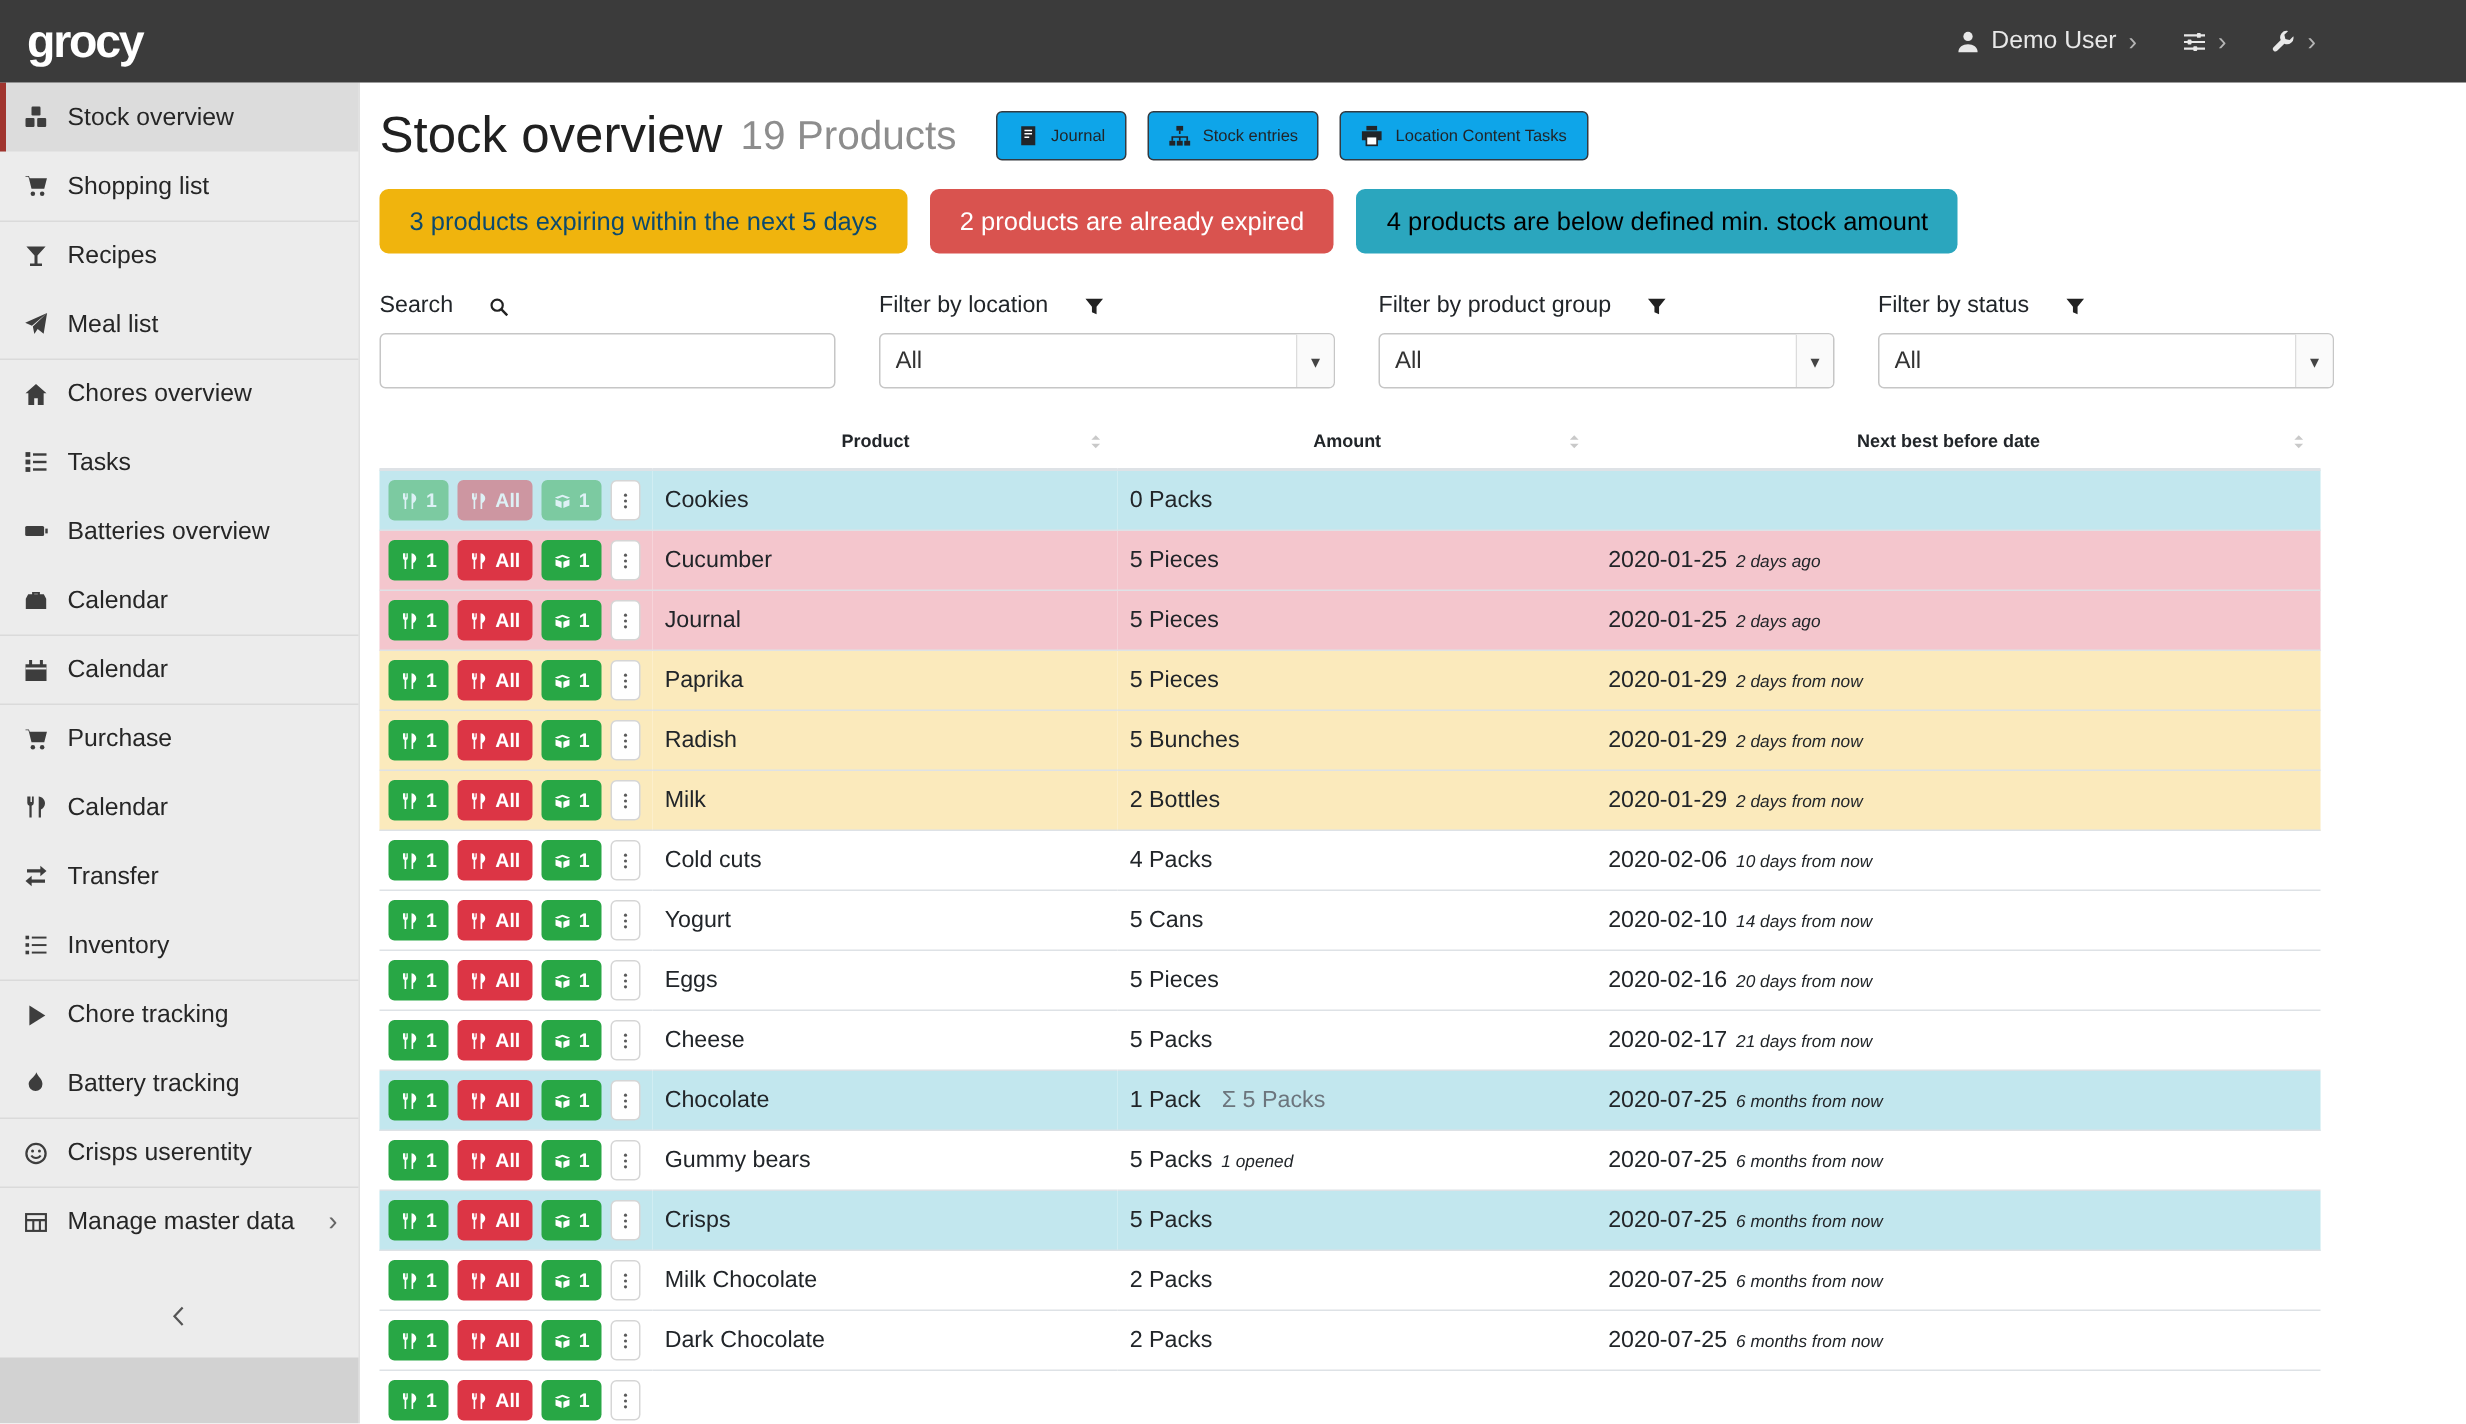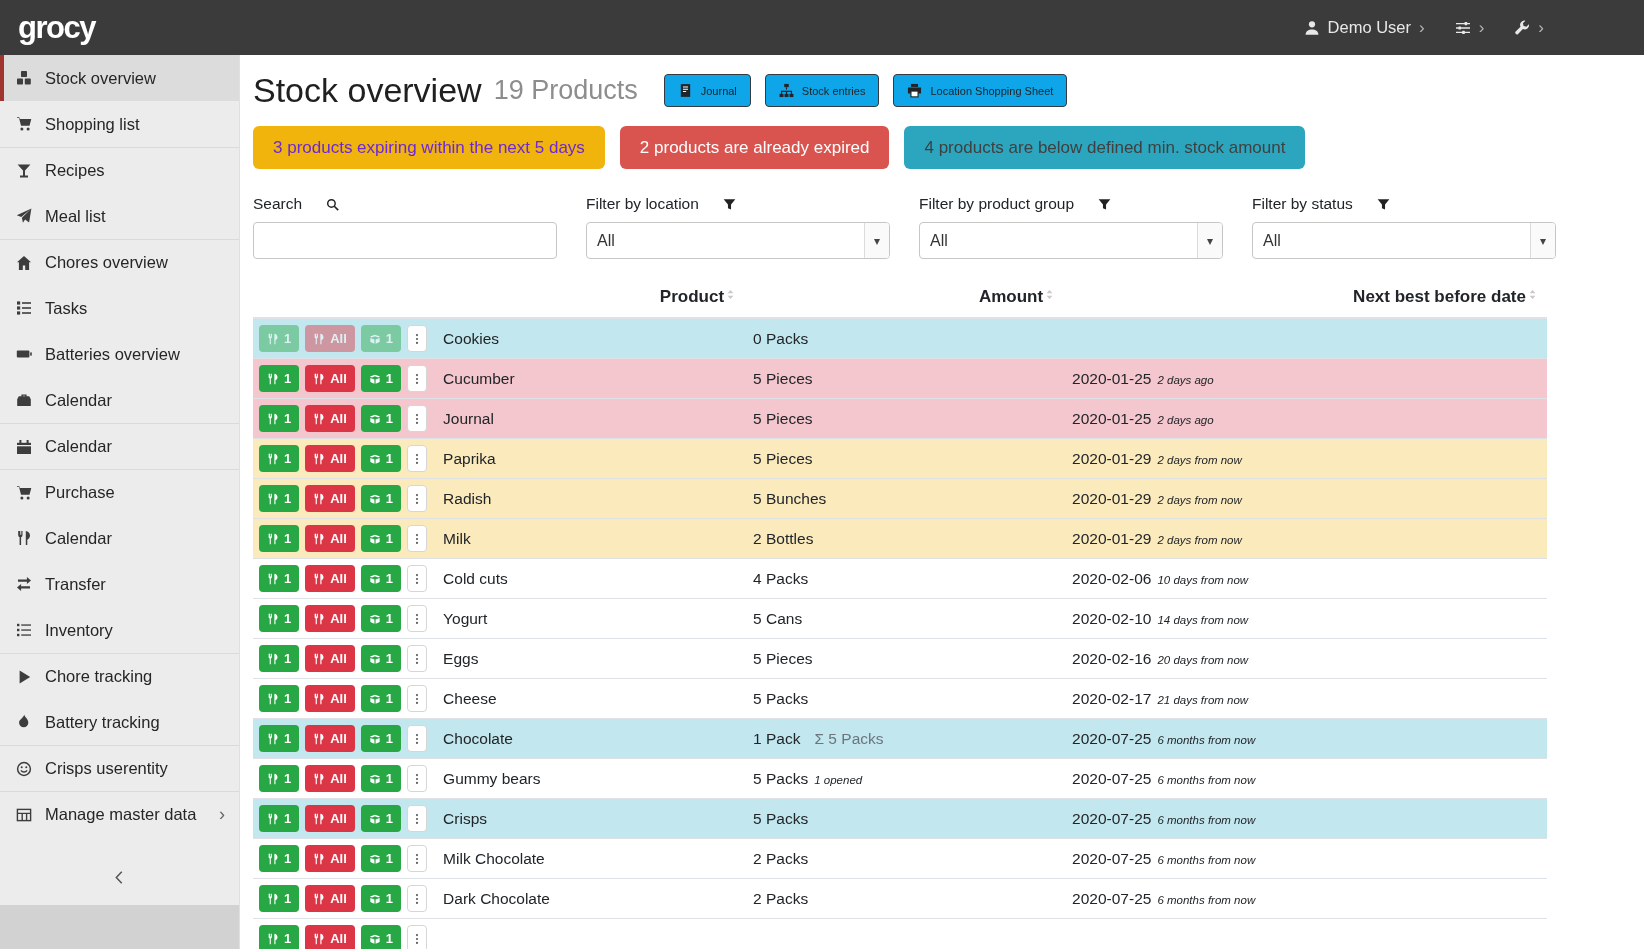--- a/index.html
+++ b/index.html
@@ -55,21 +55,21 @@
   .search-input, select { width:100%; height:37px; border:1px solid #c6c6c6; border-radius:4px; background:#fff;
                           font-size:16px; padding:0 10px; color:#333; font-family:inherit; }
   .sel-wrap { position:relative; }
   select { appearance:none; -webkit-appearance:none; padding-right:30px; }
   .sel-caret { position:absolute; right:1px; top:1px; bottom:1px; width:25px; border-left:1px solid #dcdcdc;
                display:flex; align-items:center; justify-content:center; color:#444; font-size:12px;
                background:#fafafa; border-radius:0 3px 3px 0; pointer-events:none; }
 
   
   .stock-table { width:100%; border-collapse:collapse; margin-top:20px; }
-  .stock-table th { font-size:17px; font-weight:700; text-align:right; padding:8px 8px 10px 8px;
+  .stock-table th { font-size:12px; font-weight:700; text-align:center; padding:8px 8px 10px 8px;
                     border-bottom:2px solid #dee2e6; }
   .stock-table th .sort { float:right; color:#c9c9c9; font-size:13px; }
   .stock-table td { padding:6px 8px; border-top:1px solid #dee2e6; font-size:15.5px; height:40px; vertical-align:middle; }
   .td-actions { padding-left:6px !important; }
   .row-btns { display:flex; align-items:center; gap:6px; }
   .btn-sm { display:inline-flex; align-items:center; gap:5px; height:27px; padding:0 8px; border:none;
             border-radius:4px; color:#fff; font-size:13px; font-weight:700; cursor:pointer; font-family:inherit; flex:none; }
   .btn-sm .ic { font-size:12px; }
   .btn-green { background:var(--green,#28a745); }
   .btn-red { background:var(--red,#dc3545); }
@@ -318,29 +318,29 @@
             <path d="M8 4.4v2.4M2.7 11.6V8.9h10.6v2.7M8 8.9v2.7" fill="none" stroke="currentColor" stroke-width="1.2"></path>
           </svg>
           <span>Stock entries</span>
         </button>
         <button class="btn-outline">
           <svg class="ic" viewBox="0 0 16 16" fill="currentColor">
             <rect x="4.2" y="1" width="7.6" height="3.2"></rect>
             <path d="M1 4.8h14v6.4H1z"></path>
             <rect x="4.2" y="8.6" width="7.6" height="6.2" fill="#ffffff" stroke="currentColor" stroke-width="1.2"></rect>
           </svg>
-          <span>Location Shopping Sheet</span>
+          <span>Location Content Tasks</span>
         </button>
       </div>
   </div>
 
   <div class="banners" id="banners">
-      <div class="banner" style="background: rgb(240, 180, 13); color: #6d28d9;">3 products expiring within the next 5 days</div>
+      <div class="banner" style="background: rgb(240, 180, 13); color: #0c4a6e;">3 products expiring within the next 5 days</div>
       <div class="banner" style="background: rgb(217, 83, 79); color: rgb(255, 255, 255);">2 products are already expired</div>
-      <div class="banner" style="background: rgb(43, 166, 190); color: #404040;">4 products are below defined min. stock amount</div>
+      <div class="banner" style="background: rgb(43, 166, 190); color: #000000;">4 products are below defined min. stock amount</div>
     </div>
 
   <div class="filters" id="filters">
     <div class="filter">
       <div class="filter-label">
         <span>Search</span>
         <span class="icw">
             <svg class="ic" viewBox="0 0 16 16" fill="currentColor">
               <circle cx="6.7" cy="6.7" r="4.6" fill="none" stroke="currentColor" stroke-width="1.8"></circle>
               <path d="M10.2 10.2 15 15" stroke="currentColor" stroke-width="2" fill="none"></path>

